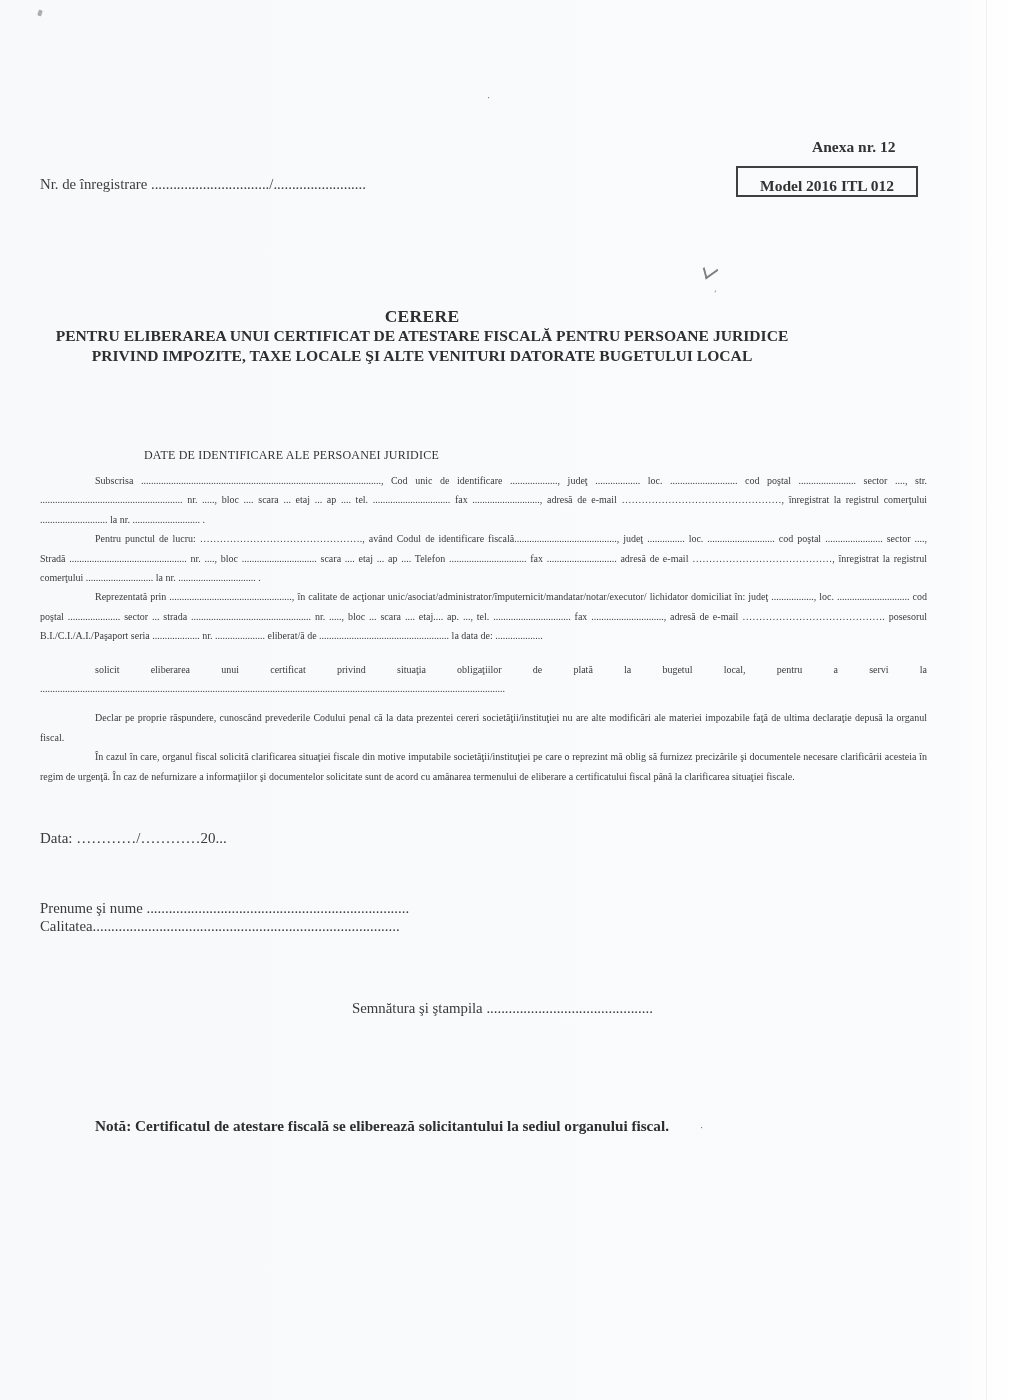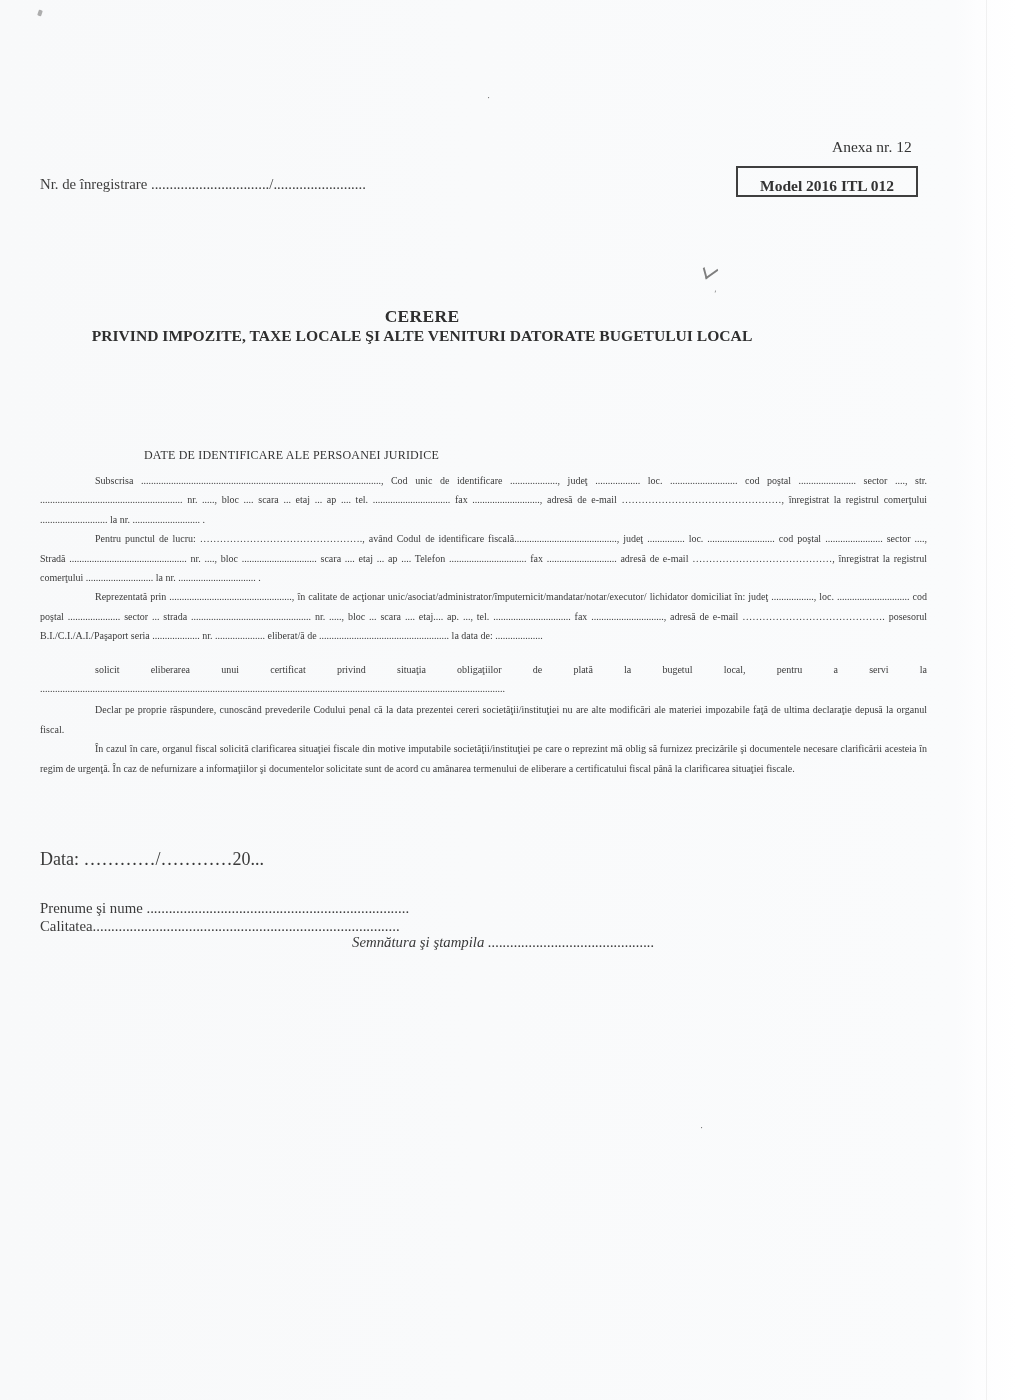--- a/index.html
+++ b/index.html
@@ -19,22 +19,22 @@
   .page-edge{
     position:absolute;
     top:0;bottom:0;
     right:30px;
     width:1px;
     background:rgba(0,0,0,0.05);
   }
   
   .annex{
     position:absolute;
-    top:138px;left:832px;
-    font-weight:normal;
+    top:138px;left:812px;
+    font-weight:bold;
     font-size:15.5px;
     color:#333;
   }
   .model-box{
     position:absolute;
     top:166px;left:736px;
     width:178px;height:27px;
     border:2px solid #3f3f3f;
     display:flex;align-items:flex-end;justify-content:center;
     font-weight:bold;
@@ -82,26 +82,26 @@
     line-height:19.4px;
     text-align:justify;
     color:#3b3b3b;
   }
   .body-text p{
     margin:0;
     text-indent:55px;
     overflow-wrap:anywhere;
   }
   .body-text p.gap-top{margin-top:14px;}
-  .body-text p.gap-small{margin-top:2px;}
+  .body-text p.gap-small{margin-top:10px;}
   
-  .date-line{position:absolute;top:849px;left:40px;font-size:18px;}
+  .date-line{position:absolute;top:830px;left:40px;font-size:15px;}
   .name-line{position:absolute;top:900px;left:40px;font-size:14.8px;}
   .quality-line{position:absolute;top:918px;left:40px;font-size:14.8px;}
-  .signature-line{position:absolute;top:934px;left:352px;font-size:14.8px;font-style:italic;}
+  .signature-line{position:absolute;top:1000px;left:352px;font-size:14.8px;}
   .note-line{position:absolute;top:1117px;left:95px;font-size:15.2px;font-weight:bold;color:#2e2e2e;}
   
   .artifact{position:absolute;color:#6a6a6a;pointer-events:none;}
   .artifact-speck{width:4px;height:6px;background:#9a9a9a;border-radius:1px;transform:rotate(18deg);opacity:.8;}
   .artifact-squiggle{
     width:13px;height:9px;
     border-left:2px solid #555;
     border-bottom:2px solid #555;
     transform:rotate(-35deg) skewX(-20deg);
     opacity:.75;
@@ -116,38 +116,40 @@
   <div class="page-edge"></div>
 
   <div class="annex">Anexa nr. 12</div>
   <div class="model-box">
     <span>Model 2016 ITL 012</span>
   </div>
   <div class="reg-line">Nr. de înregistrare ................................/.........................</div>
 
   <div class="title-block">
     <div class="title-line1">CERERE</div>
+    <div class="title-line2">PENTRU ELIBERAREA UNUI CERTIFICAT DE ATESTARE FISCALĂ PENTRU PERSOANE JURIDICE</div>
     <div class="title-line3">PRIVIND IMPOZITE, TAXE LOCALE ŞI ALTE VENITURI DATORATE BUGETULUI LOCAL</div>
   </div>
 
   <div class="section-heading">DATE DE IDENTIFICARE ALE PERSOANEI JURIDICE</div>
 
   <div class="body-text">
     <p>Subscrisa ................................................................................................, Cod unic de identificare ..................., judeţ .................. loc. ........................... cod poştal ....................... sector ...., str. ......................................................... nr. ....., bloc .... scara ... etaj ... ap .... tel. ............................... fax ..........................., adresă de e-mail …………………………………………, înregistrat la registrul comerţului ........................... la nr. ........................... .</p>
     <p>Pentru punctul de lucru: …………………………………………., având Codul de identificare fiscală........................................., judeţ ............... loc. ........................... cod poştal ....................... sector ...., Stradă ............................................... nr. ...., bloc .............................. scara .... etaj ... ap .... Telefon ............................... fax ............................ adresă de e-mail ……………………………………, înregistrat la registrul comerţului ........................... la nr. ............................... .</p>
     <p>Reprezentată prin ................................................., în calitate de acţionar unic/asociat/administrator/împuternicit/mandatar/notar/executor/ lichidator  domiciliat în: judeţ ................., loc. ............................. cod poştal ..................... sector ... strada ................................................ nr. ....., bloc ... scara .... etaj.... ap. ..., tel. ............................... fax ............................., adresă de e-mail ……………………………………. posesorul B.I./C.I./A.I./Paşaport seria ................... nr. .................... eliberat/ă de .................................................... la data de: ...................</p>
     <p class="gap-top">solicit eliberarea unui certificat privind situaţia obligaţiilor de plată la bugetul local, pentru a servi la ..........................................................................................................................................................................................</p>
     <p class="gap-small">Declar pe proprie răspundere, cunoscând prevederile Codului penal că la data prezentei cereri societăţii/instituţiei  nu are alte modificări ale materiei impozabile faţă de ultima declaraţie depusă la organul fiscal.</p>
     <p>În cazul în care, organul fiscal solicită clarificarea situaţiei fiscale din motive imputabile societăţii/instituţiei pe care o reprezint mă oblig să furnizez precizările şi documentele necesare clarificării acesteia în regim de urgenţă. În caz de nefurnizare a informaţiilor şi documentelor solicitate sunt de acord cu amânarea termenului de eliberare a certificatului fiscal până la clarificarea situaţiei fiscale.</p>
   </div>
 
   <div class="date-line">Data: …………/…………20...</div>
   <div class="name-line">Prenume şi nume .......................................................................</div>
   <div class="quality-line">Calitatea...................................................................................</div>
   <div class="signature-line">Semnătura şi ştampila .............................................</div>
+  <div class="note-line">Notă: Certificatul de atestare fiscală se eliberează solicitantului la sediul organului fiscal.</div>
 
   <div class="artifact artifact-speck" style="top:10px;left:38px;"></div>
   <div class="artifact artifact-squiggle" style="top:264px;left:703px;"></div>
   <div class="artifact artifact-tick" style="top:288px;left:714px;">'</div>
   <div class="artifact artifact-tick" style="top:92px;left:487px;">·</div>
   <div class="artifact artifact-tick" style="top:1122px;left:700px;">·</div>
 
 </div>
 
 </body></html>

